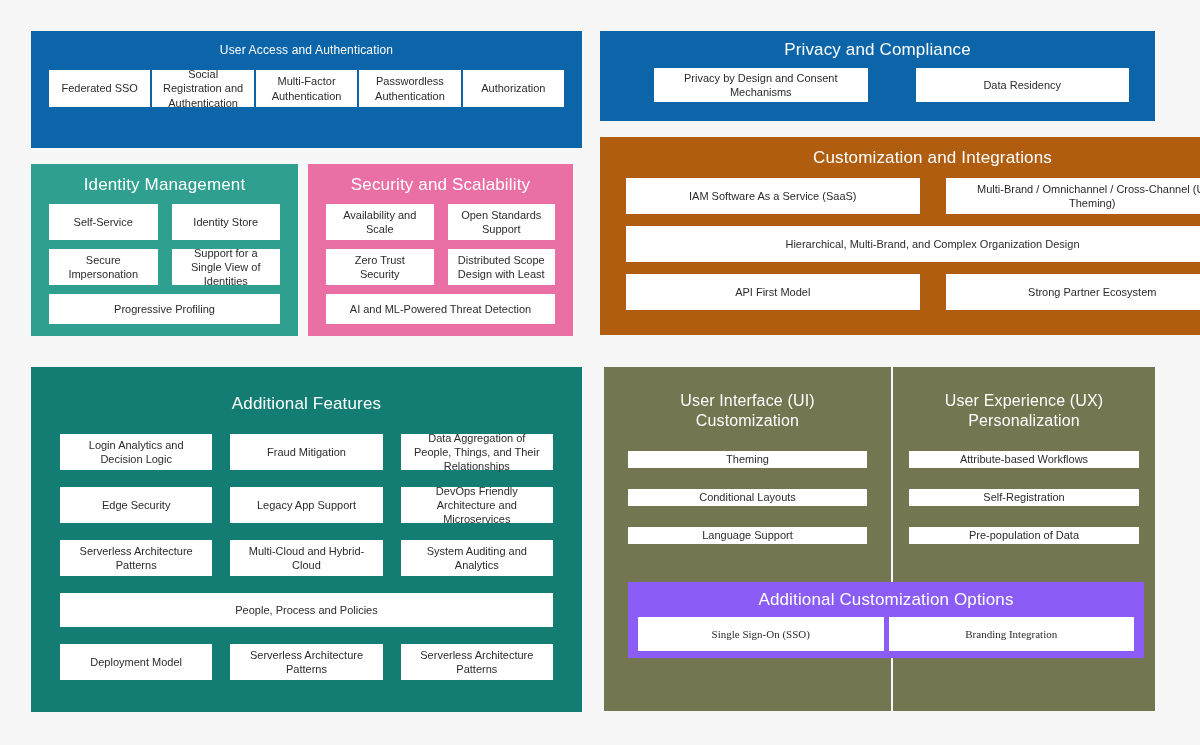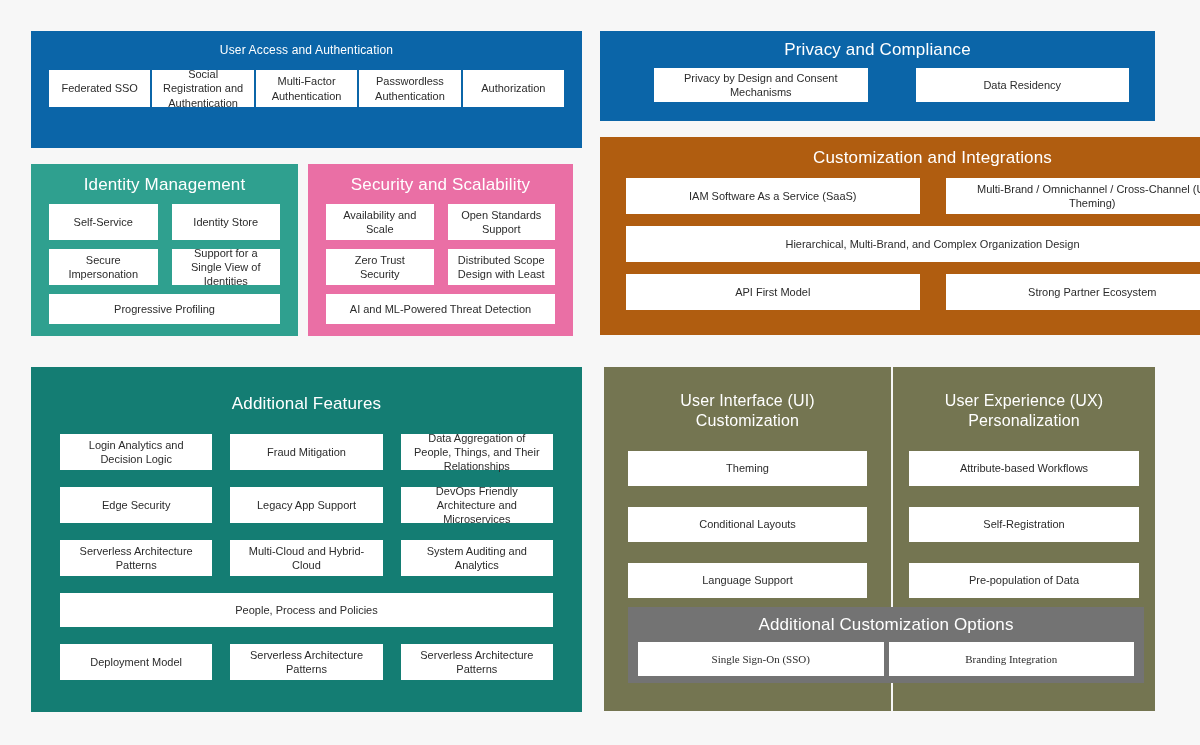--- a/index.html
+++ b/index.html
@@ -139,26 +139,26 @@
   #ux-personalization {
     left: 893px; top: 367px; width: 262px; height: 344px;
     background: #747551;
     padding: 4px 16px 0 16px;
   }
   #ui-customization .panel-title,
   #ux-personalization .panel-title { font-size: 16px; padding-top: 20px; padding-bottom: 20px; }
   #ui-customization .rows,
   #ux-personalization .rows { gap: 21px; }
   #ui-customization .row .tile,
-  #ux-personalization .row .tile { flex: 1 1 100%; height: 35px; text-align: center; }
+  #ux-personalization .row .tile { flex: 1 1 100%; height: 17px; text-align: center; }
 
   
   #additional-customization {
-    left: 628px; top: 607px; width: 516px; height: 76px;
-    background: #737373;
+    left: 628px; top: 582px; width: 516px; height: 76px;
+    background: #8b5cf6;
     padding: 2px 10px 10px 10px;
     z-index: 5;
   }
   #additional-customization .panel-title { font-size: 17px; padding-top: 5px; padding-bottom: 7px; }
   #additional-customization .row { gap: 5px; font-family: Liberation Serif, serif; }
   #additional-customization .tile { flex: 1 1 0; height: 34px; }
 </style>
 </head>
 <body>
 

